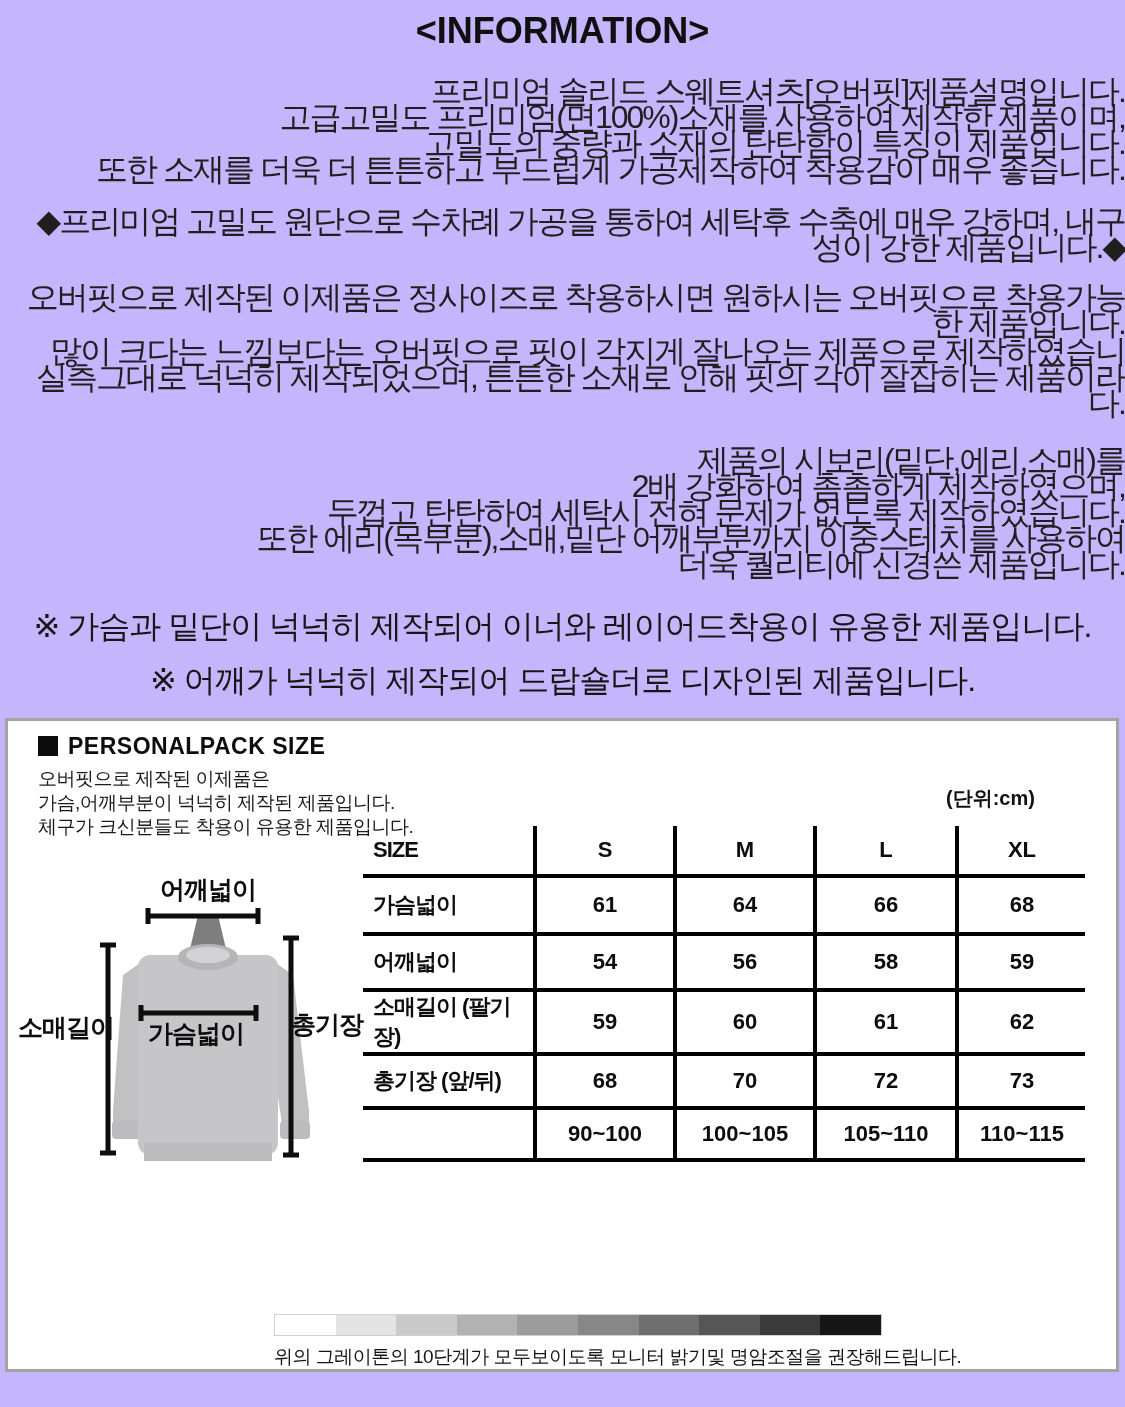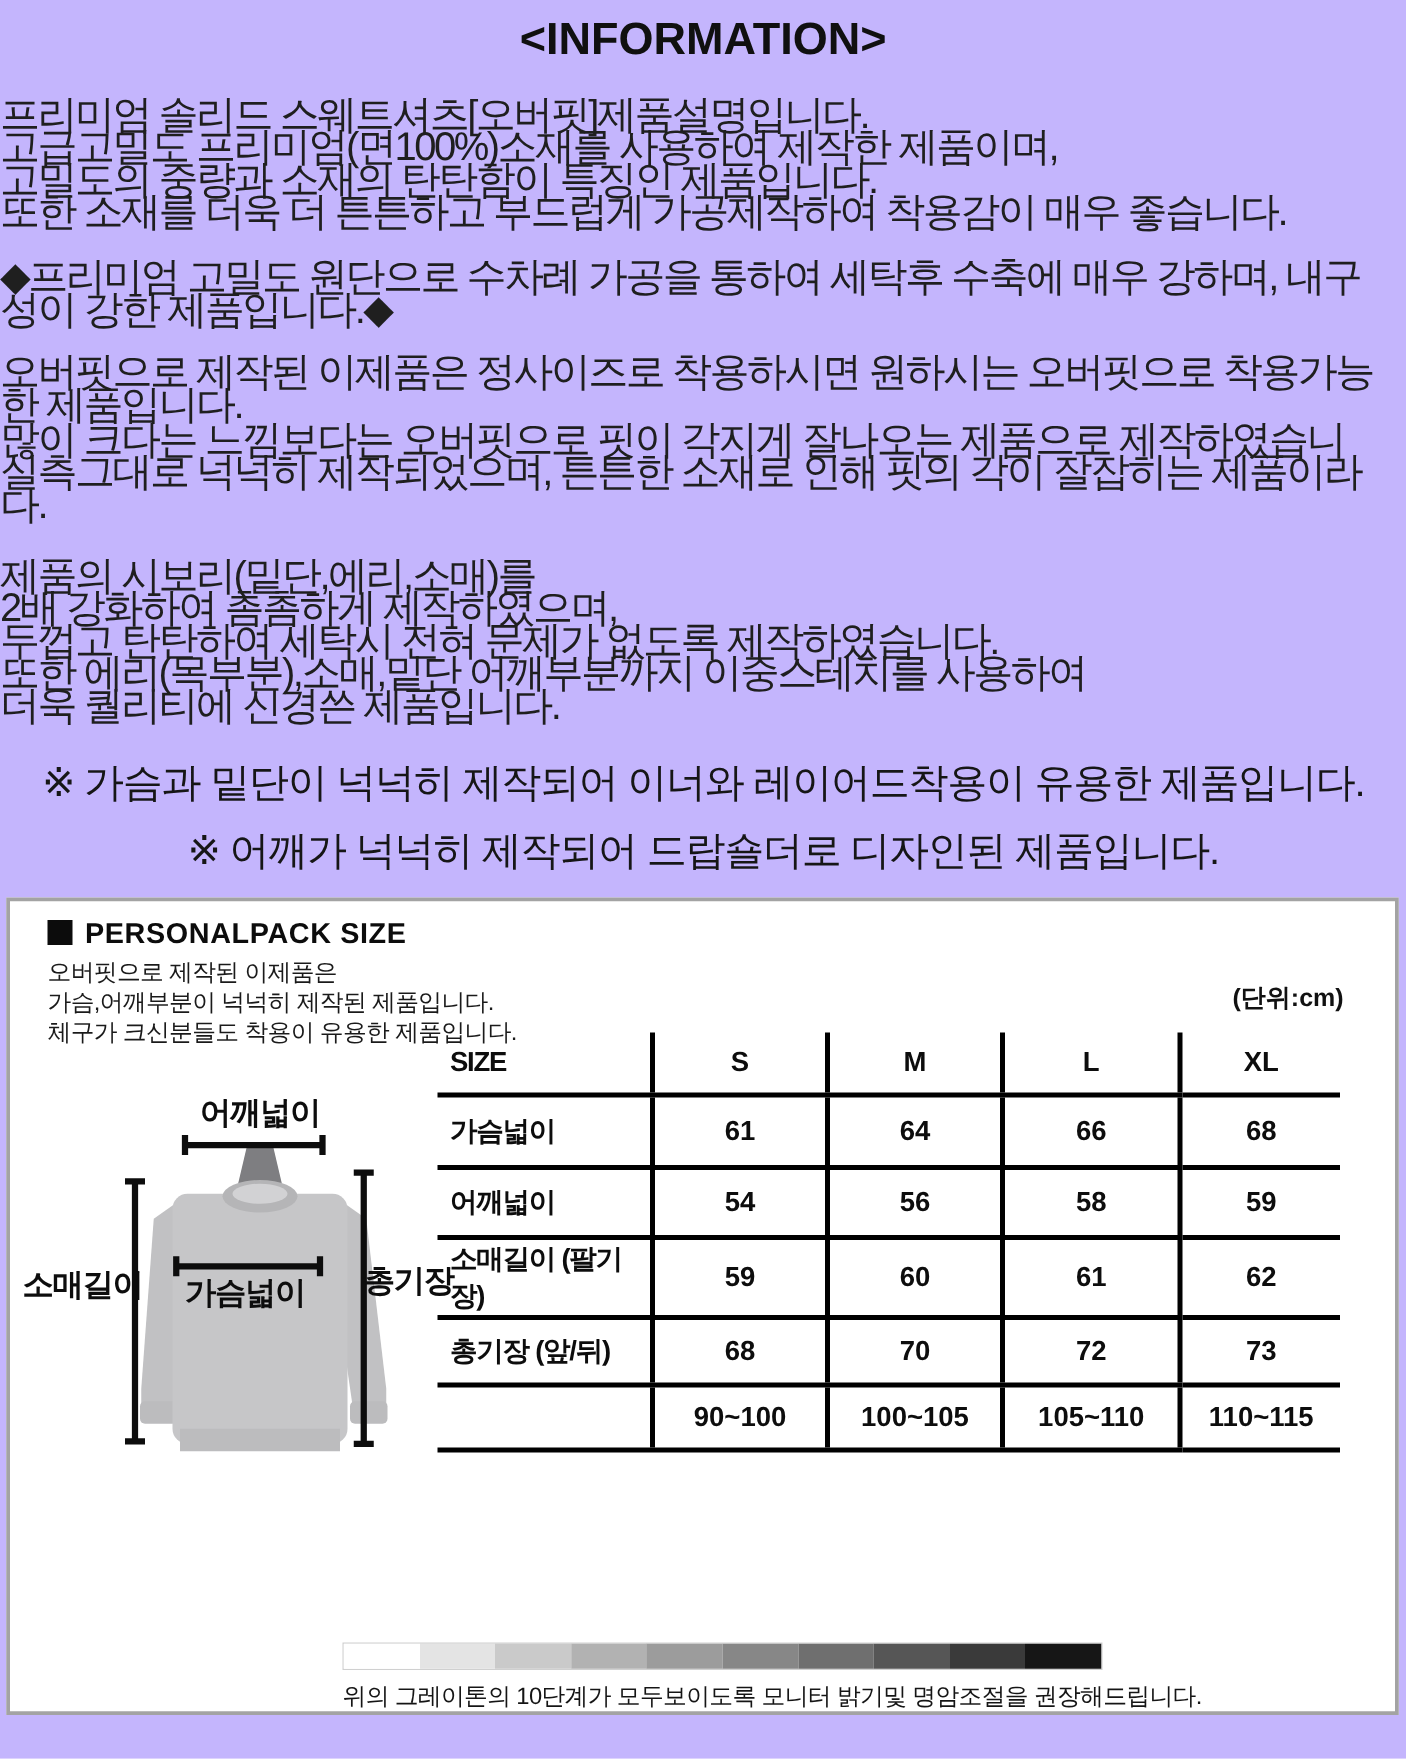--- a/index.html
+++ b/index.html
@@ -7,51 +7,51 @@
     position:relative; width:1125px; height:1407px; background:#c4b5fd;
     font-family:"Liberation Sans","DejaVu Sans",sans-serif; color:#1b1b1b;
     overflow:hidden;
   }
   
   .top { padding-top:10px; }
   .page-title {
     text-align:center; font-size:36px; font-weight:bold; line-height:42px;
     color:#101010; letter-spacing:0px;
   }
-  .para { display:flex; flex-direction:column; align-items:flex-start; }
+  .para { display:flex; flex-direction:column; align-items:flex-end; }
   .oline {
     white-space:nowrap; flex:none; font-size:32px; line-height:26px;
     letter-spacing:-2px; color:#1f1f1f;
   }
   .p1 { margin-top:26px; }
   .p2 { margin-top:26px; }
   .p3 { margin-top:24px; }
   .p4 { margin-top:2px; }
   .p5 { margin-top:31px; }
   .notes-wrap { margin-top:28px; display:flex; flex-direction:column; align-items:center; }
   .note-line { white-space:nowrap; flex:none; font-size:32px; line-height:42px; letter-spacing:-1px; color:#161616; }
   .note-line + .note-line { margin-top:12px; }
   
   .size-box {
     position:absolute; left:5px; top:718px; width:1114px; height:654px;
     border:3px solid #a3a3a3; box-sizing:border-box; background:#fff;
   }
   .sec-title { position:absolute; left:30px; top:12px; font-size:23px; font-weight:bold; letter-spacing:0.5px; color:#0c0c0c; }
   .sq { display:inline-block; width:20px; height:20px; background:#0c0c0c; margin-right:10px; vertical-align:-2px; }
   .intro { position:absolute; left:30px; top:46px; font-size:19px; line-height:24px; color:#1a1a1a; letter-spacing:-0.5px; }
-  .unit { position:absolute; left:978px; top:64px; font-size:20px; font-weight:bold; color:#111; }
+  .unit { position:absolute; left:938px; top:64px; font-size:20px; font-weight:bold; color:#111; }
   
   .diagram { position:absolute; left:10px; top:150px; width:370px; height:320px; }
   .dg-label { position:absolute; font-size:25px; font-weight:bold; color:#0d0d0d; text-align:center; letter-spacing:-1px; white-space:nowrap; }
   .lab-shoulder { left:110px; top:2px;  width:160px; }
   .lab-sleeve   { left:0px;   top:140px; width:88px; }
   .lab-chest    { left:108px; top:146px; width:140px; }
   .lab-length   { left:259px; top:137px; width:100px; }
   
-  .size-table { position:absolute; left:342px; top:105px; border-collapse:collapse; table-layout:fixed; }
+  .size-table { position:absolute; left:355px; top:105px; border-collapse:collapse; table-layout:fixed; }
   .size-table td { padding:0; text-align:center; font-weight:bold; color:#0d0d0d; box-sizing:border-box; }
   .size-table td.lbl { text-align:left; padding-left:10px; font-size:22px; letter-spacing:-1px; }
   .size-table td.val { border-left:4px solid #000; font-size:22px; }
   .size-table tr.h td { border-bottom:4px solid #000; font-size:22px; }
   .size-table tr.r td { border-bottom:4px solid #000; }
   .c0 { width:172px; } .c1 { width:140px; } .c2 { width:140px; } .c3 { width:142px; } .c4 { width:128px; }
   .rh { height:50px; } .r1 { height:58px; } .r2 { height:56px; } .r3 { height:54px; } .r4 { height:54px; } .r5 { height:52px; }
   .rec-notes { position:absolute; left:358px; top:445px; font-size:19px; line-height:28px; color:#151515; letter-spacing:-0.5px; white-space:nowrap; }
   
   .grayscale { position:absolute; left:266px; top:593px; width:608px; }

